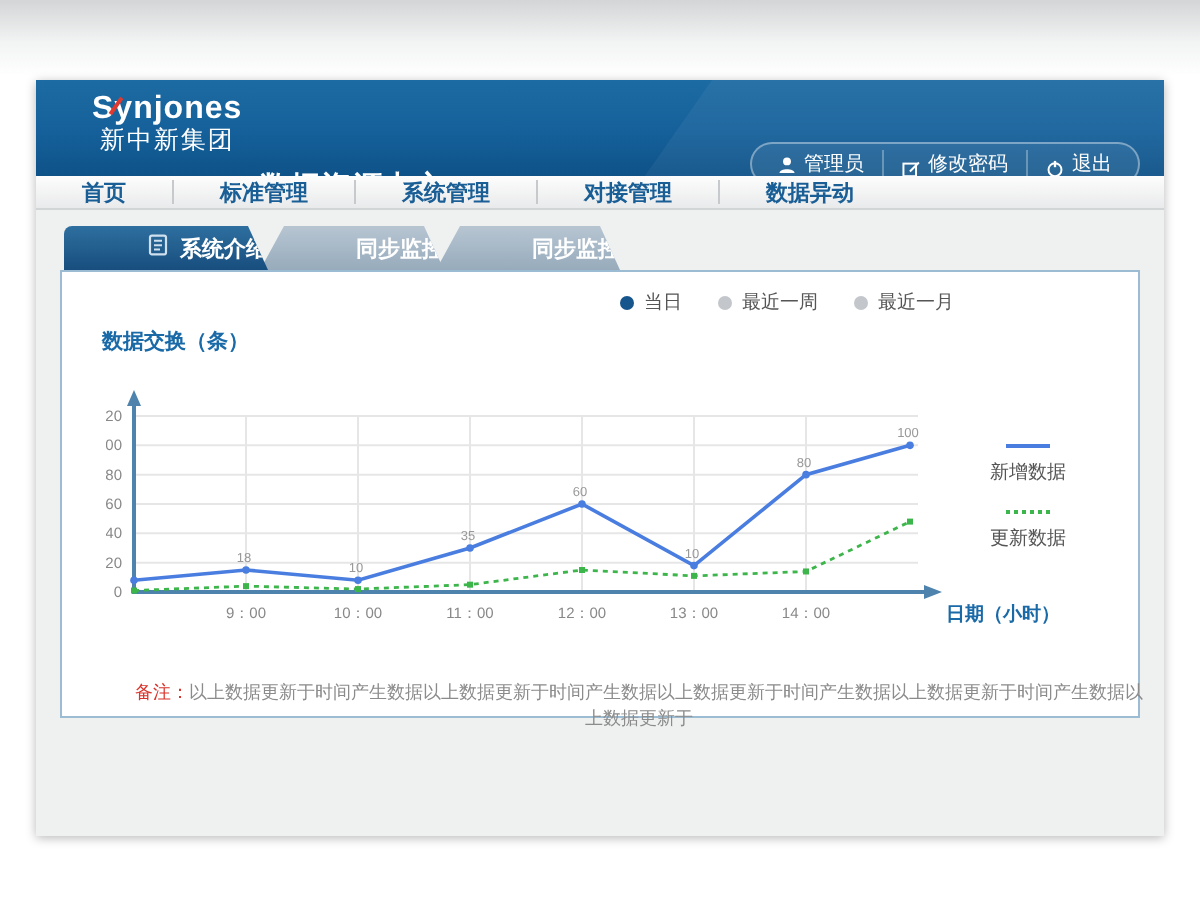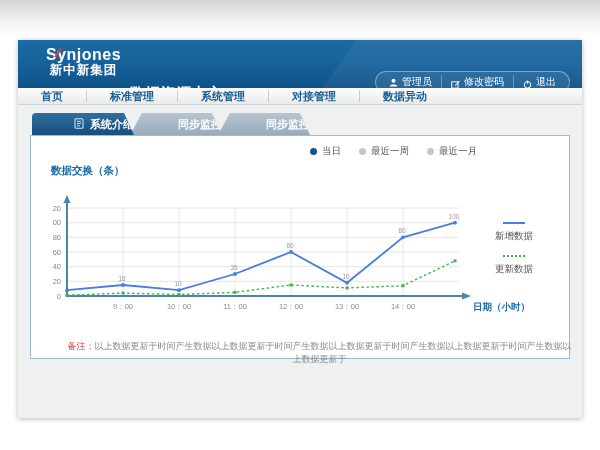--- a/index.html
+++ b/index.html
@@ -12,21 +12,21 @@
 
   
   .hdr { position:relative; height:48px; overflow:hidden;
     background:linear-gradient(180deg,#1d6ba3 0%,#15609a 55%,#0e5288 100%);padding-left:44px; }
   .hdr::after { content:""; position:absolute; left:55%; top:-20px; width:260px; height:120px;
     background:rgba(255,255,255,.05); transform:skewX(-35deg); }
   .logo { position:absolute; left:28px; top:6px; color:#fff; text-align:center; line-height:1.1; }
   .logo .l1 { font-size:16px; font-weight:bold; letter-spacing:.5px; position:relative; display:inline-block; }
   .logo .l1 .yslash { position:absolute; left:11px; top:2px; width:2px; height:10px;
     background:#e03a2f; transform:rotate(35deg); }
-  .logo .l2 { font-size:12.5px; font-weight:bold; letter-spacing:1px; }
+  .logo .l2 { font-size:12.5px; font-weight:normal; letter-spacing:1px; }
   .hdr-title { position:absolute; left:112px; top:16px; color:#fff; font-size:14.5px;
     font-weight:bold; letter-spacing:1px;margin-top:28px; }
   .userbar { position:absolute; right:12px; top:11px; height:22px; display:flex; align-items:center;
     background:rgba(255,255,255,.07); border:1px solid rgba(255,255,255,.38); border-radius:11px;
     padding:0 4px;margin-top:20px; }
   .userbar .ub-item { display:flex; align-items:center; gap:4px; color:#fff; font-size:10px;
     padding:0 9px; height:14px; cursor:pointer; }
   .userbar .ub-item + .ub-item { border-left:1px solid rgba(255,255,255,.3);align-items:flex-end; }
   .ub-item svg { display:block; }
 

